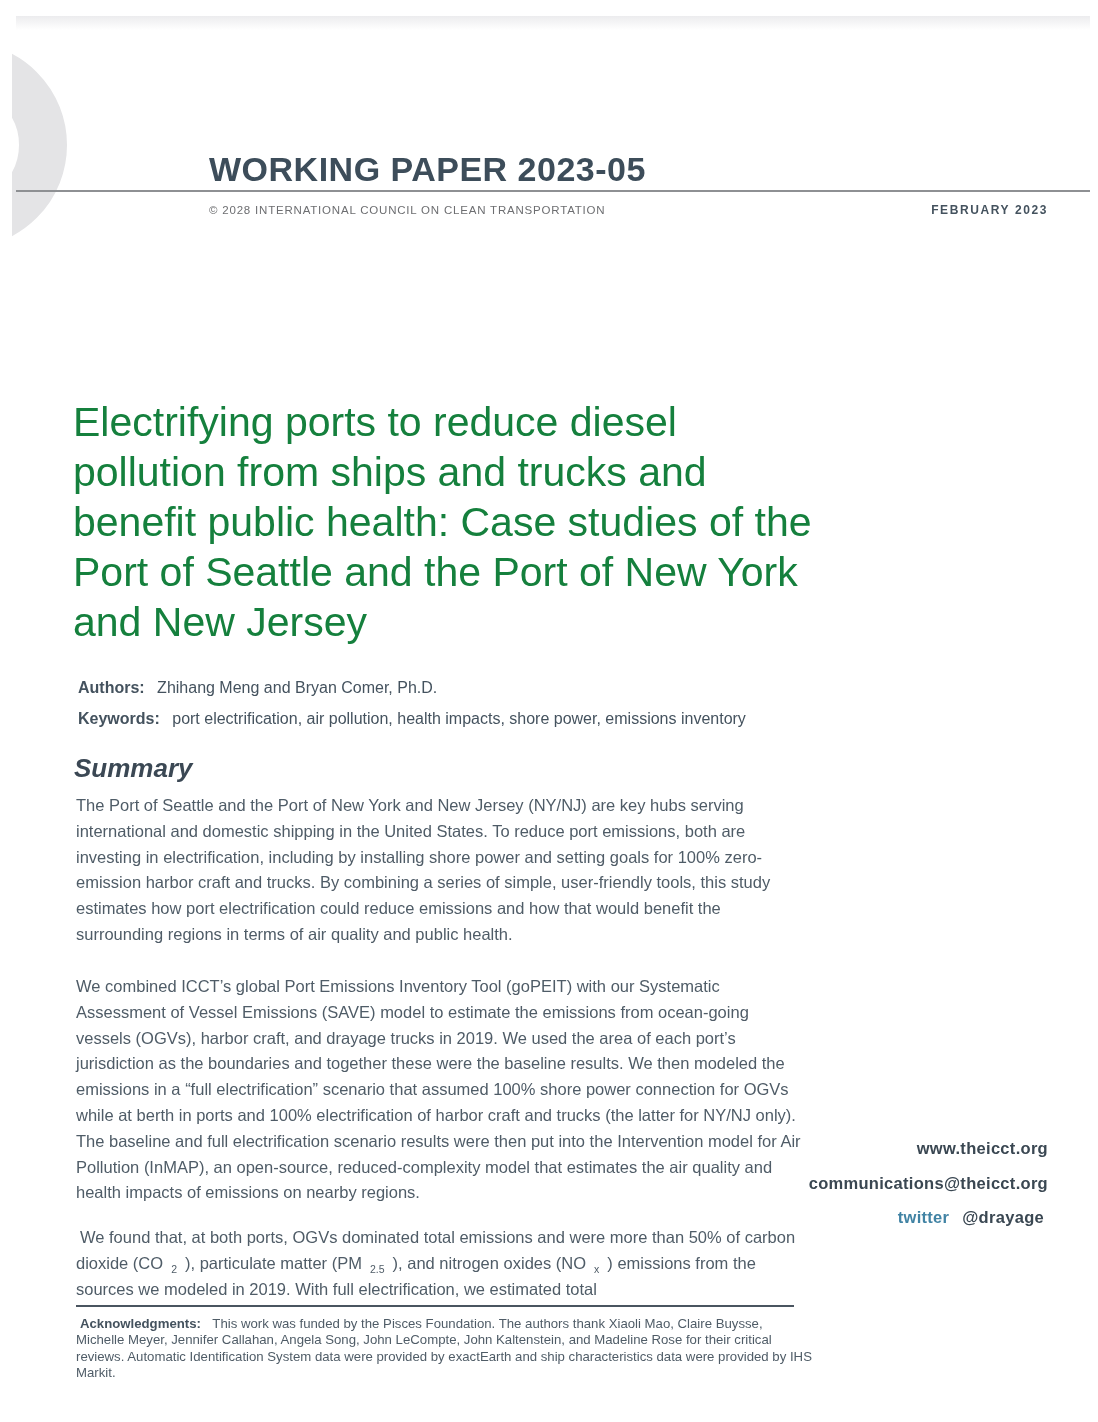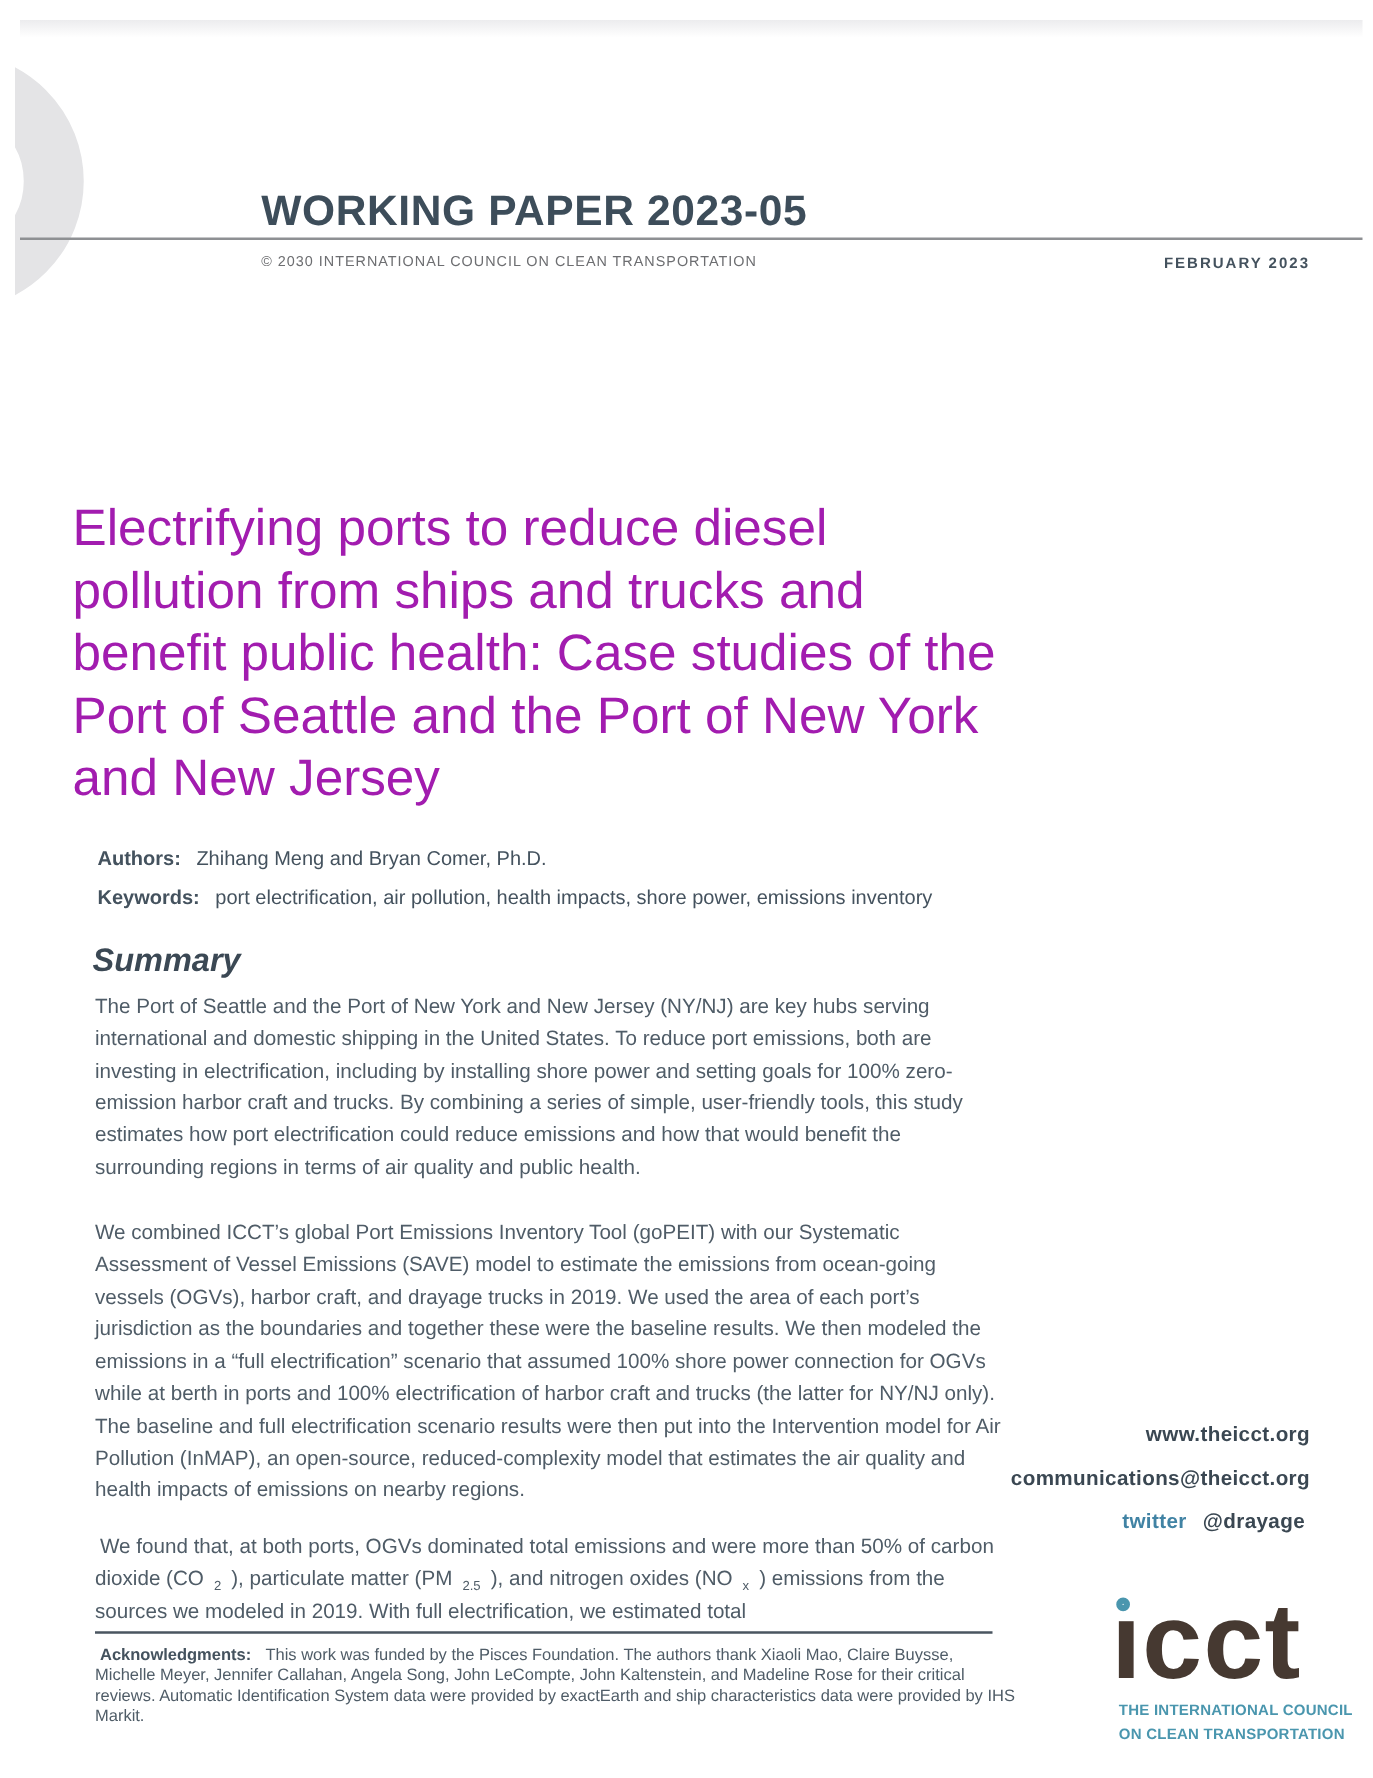--- a/index.html
+++ b/index.html
@@ -67,27 +67,27 @@
     top: 187px;
     font-size: 12px;
     font-weight: 700;
     letter-spacing: 1.6px;
     color: #44525e;
     white-space: nowrap;
   }
 
   .doc-title {
     position: absolute;
-    left: 42px;
+    left: 57px;
     top: 381px;
     width: 762px;
     font-size: 41px;
     line-height: 50px;
     font-weight: 400;
-    color: #a21caf;
+    color: #15803d;
   }
 
   .meta-line {
     position: absolute;
     left: 58px;
     font-size: 16px;
     line-height: 22px;
     color: #44525e;
     width: 740px;
   }
@@ -203,21 +203,21 @@
 <div class="page">
 
   <div class="top-fade"></div>
 
   <div class="ring"></div>
 
   <h1 class="wp-title">WORKING PAPER 2023-05</h1>
 
   <div class="header-rule"></div>
 
-  <div class="copyright">© 2030 INTERNATIONAL COUNCIL ON CLEAN TRANSPORTATION</div>
+  <div class="copyright">© 2028 INTERNATIONAL COUNCIL ON CLEAN TRANSPORTATION</div>
 
   <div class="issue-date">FEBRUARY 2023</div>
 
   <h2 class="doc-title">Electrifying ports to reduce diesel pollution from ships and trucks and benefit public health: Case studies of the Port of Seattle and the Port of New York and New Jersey</h2>
 
   <p class="meta-line keywords"><b>Keywords:</b><span> port electrification, air pollution, health impacts, shore power, emissions inventory</span></p>
 
   <p class="meta-line authors"><b>Authors:</b><span> Zhihang Meng and Bryan Comer, Ph.D.</span></p>
 
   <h3 class="summary-heading">Summary</h3>
@@ -231,22 +231,14 @@
   <div class="foot-rule"></div>
 
   <p class="acknowledgments"><b>Acknowledgments:</b><span> This work was funded by the Pisces Foundation. The authors thank Xiaoli Mao, Claire Buysse, Michelle Meyer, Jennifer Callahan, Angela Song, John LeCompte, John Kaltenstein, and Madeline Rose for their critical reviews. Automatic Identification System data were provided by exactEarth and ship characteristics data were provided by IHS Markit.</span></p>
 
   <div class="sidebar-link sb-website">www.theicct.org</div>
 
   <div class="sidebar-link sb-email">communications@theicct.org</div>
 
   <div class="sidebar-link sb-twitter"><span class="tw">twitter</span><span> @drayage</span></div>
 
-  <div class="logo">
-    <div class="logo-wordmark">ıcct</div>
-    <div class="logo-dot"></div>
-    <div class="logo-tagline">
-      <div>THE INTERNATIONAL COUNCIL</div>
-      <div>ON CLEAN TRANSPORTATION</div>
-    </div>
-  </div>
 
 </div>
 
 </body></html>

